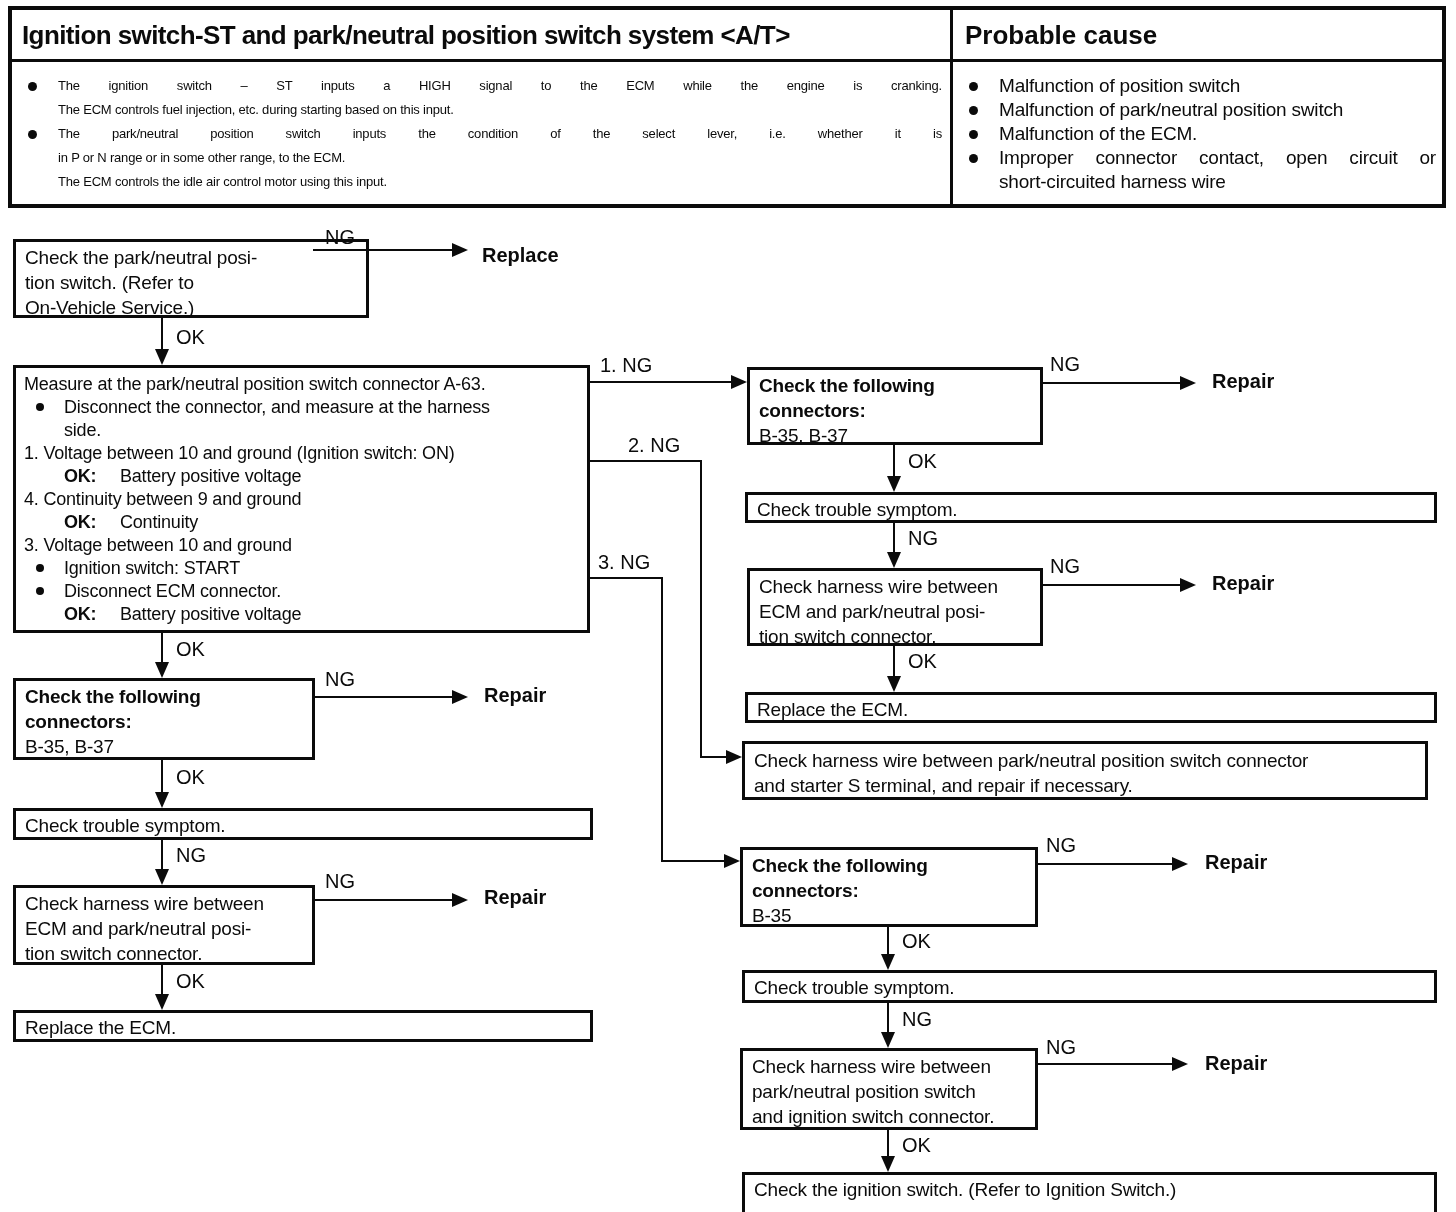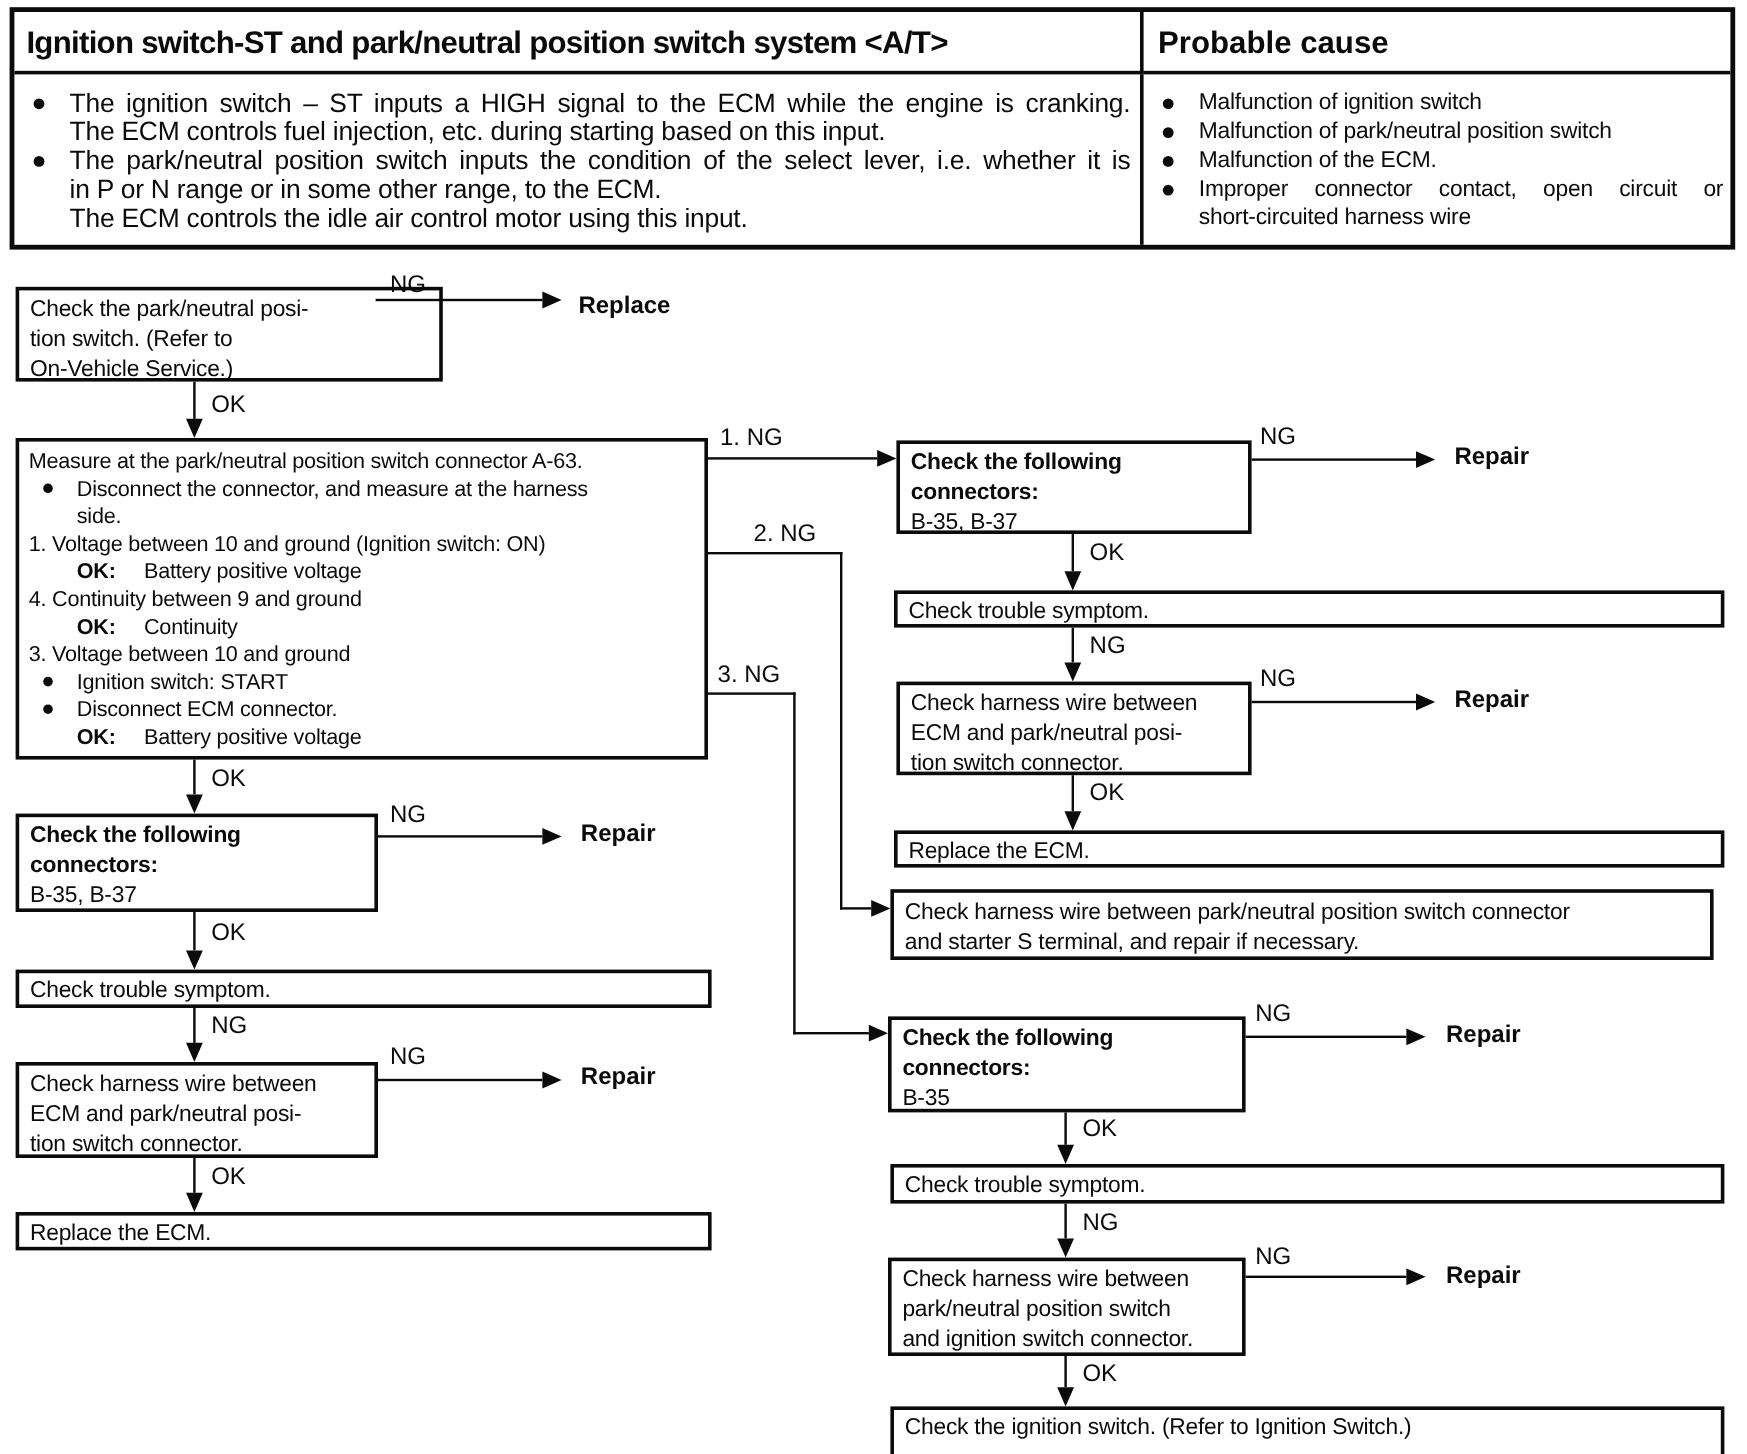--- a/index.html
+++ b/index.html
@@ -12,21 +12,21 @@
          border:4px solid #0b0b0b; box-sizing:border-box; }
   .cell { position:absolute; box-sizing:border-box; }
   .hdr-left { left:0; top:0; width:941px; height:52px;
       border-right:3px solid #0b0b0b; border-bottom:3px solid #0b0b0b;
       font-weight:bold; font-size:26px; letter-spacing:-0.6px;
       line-height:50px; padding-left:10px; white-space:nowrap; overflow:hidden; }
   .hdr-right { left:941px; top:0; right:0; height:52px;
       border-bottom:3px solid #0b0b0b; font-weight:bold; font-size:26px;
       line-height:50px; padding-left:12px; }
   .body-left { left:0; top:52px; width:941px; bottom:0;
-      border-right:3px solid #0b0b0b; padding:12px 6px 0 12px; font-size:22px; }
+      border-right:3px solid #0b0b0b; padding:12px 6px 0 12px; font-size:13px; }
   .body-right { left:941px; top:52px; right:0; bottom:0;
       padding:12px 4px 0 12px; font-size:19px; }
   .bul { position:relative; padding-left:34px; line-height:24px; letter-spacing:-0.2px; }
   .bul .dot { position:absolute; left:4px; top:8px; width:9px; height:9px;
       border-radius:50%; background:#0b0b0b; }
   .jline { text-align:justify; text-align-last:justify; padding-right:2px; }
   
   .box { position:absolute; box-sizing:border-box; border:3px solid #0b0b0b;
       background:#fff; font-size:19px; line-height:25px; padding:3px 9px;
       letter-spacing:-0.2px; }
@@ -69,21 +69,21 @@
         <span class="dot"></span>
         <div class="jline">The park/neutral position switch inputs the condition of the select lever, i.e. whether it is</div>
         <div>in P or N range or in some other range, to the ECM.</div>
         <div>The ECM controls the idle air control motor using this input.</div>
       </div>
     </div>
 
     <div class="cell body-right">
       <div class="bul">
         <span class="dot"></span>
-        <div>Malfunction of ignition switch</div>
+        <div>Malfunction of position switch</div>
       </div>
       <div class="bul">
         <span class="dot"></span>
         <div>Malfunction of park/neutral position switch</div>
       </div>
       <div class="bul">
         <span class="dot"></span>
         <div>Malfunction of the ECM.</div>
       </div>
       <div class="bul">

